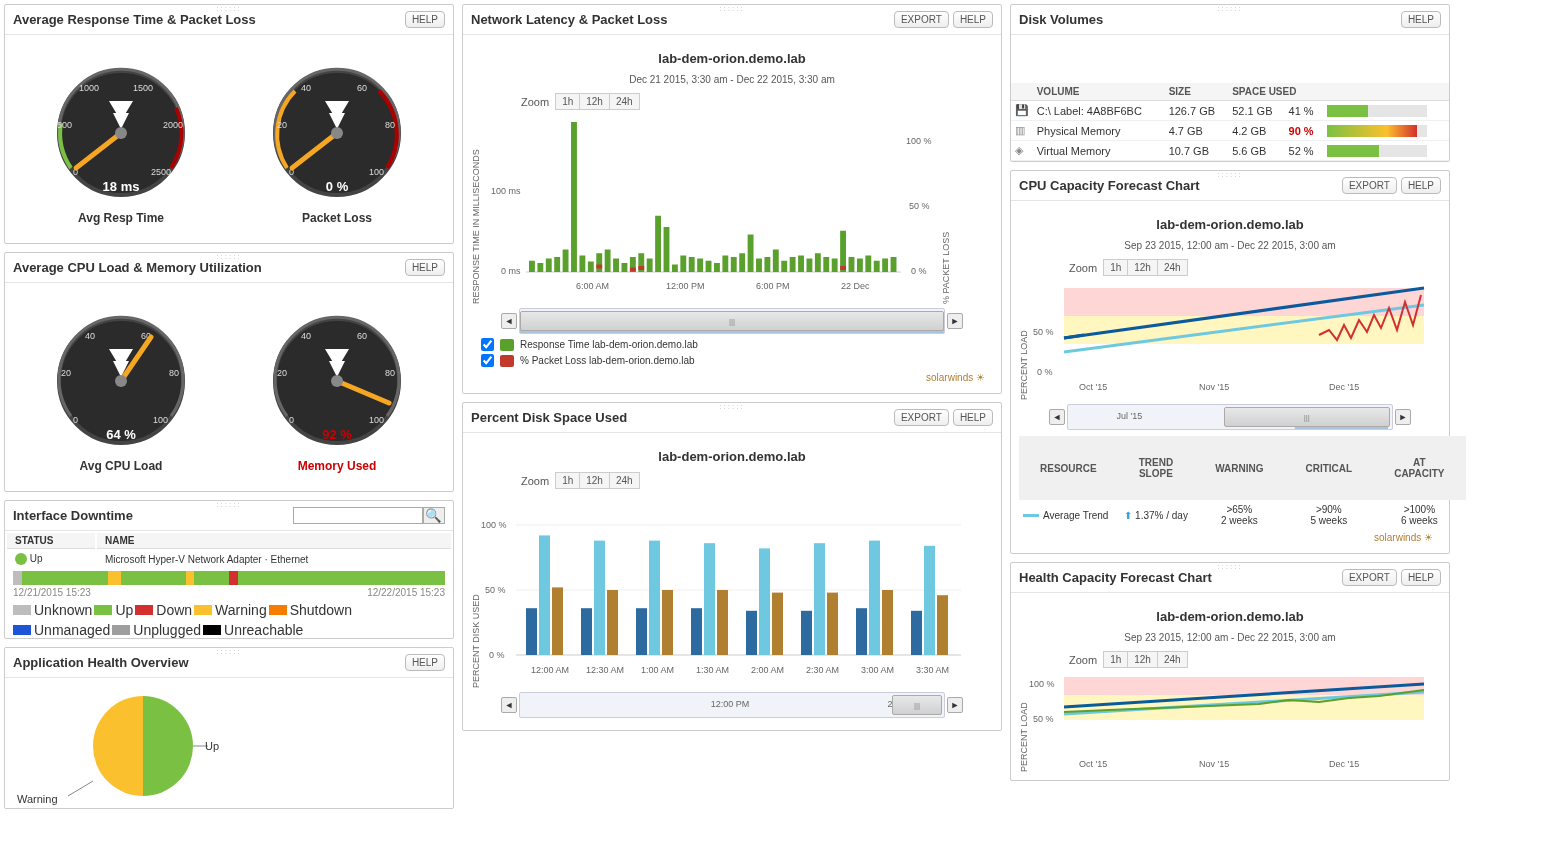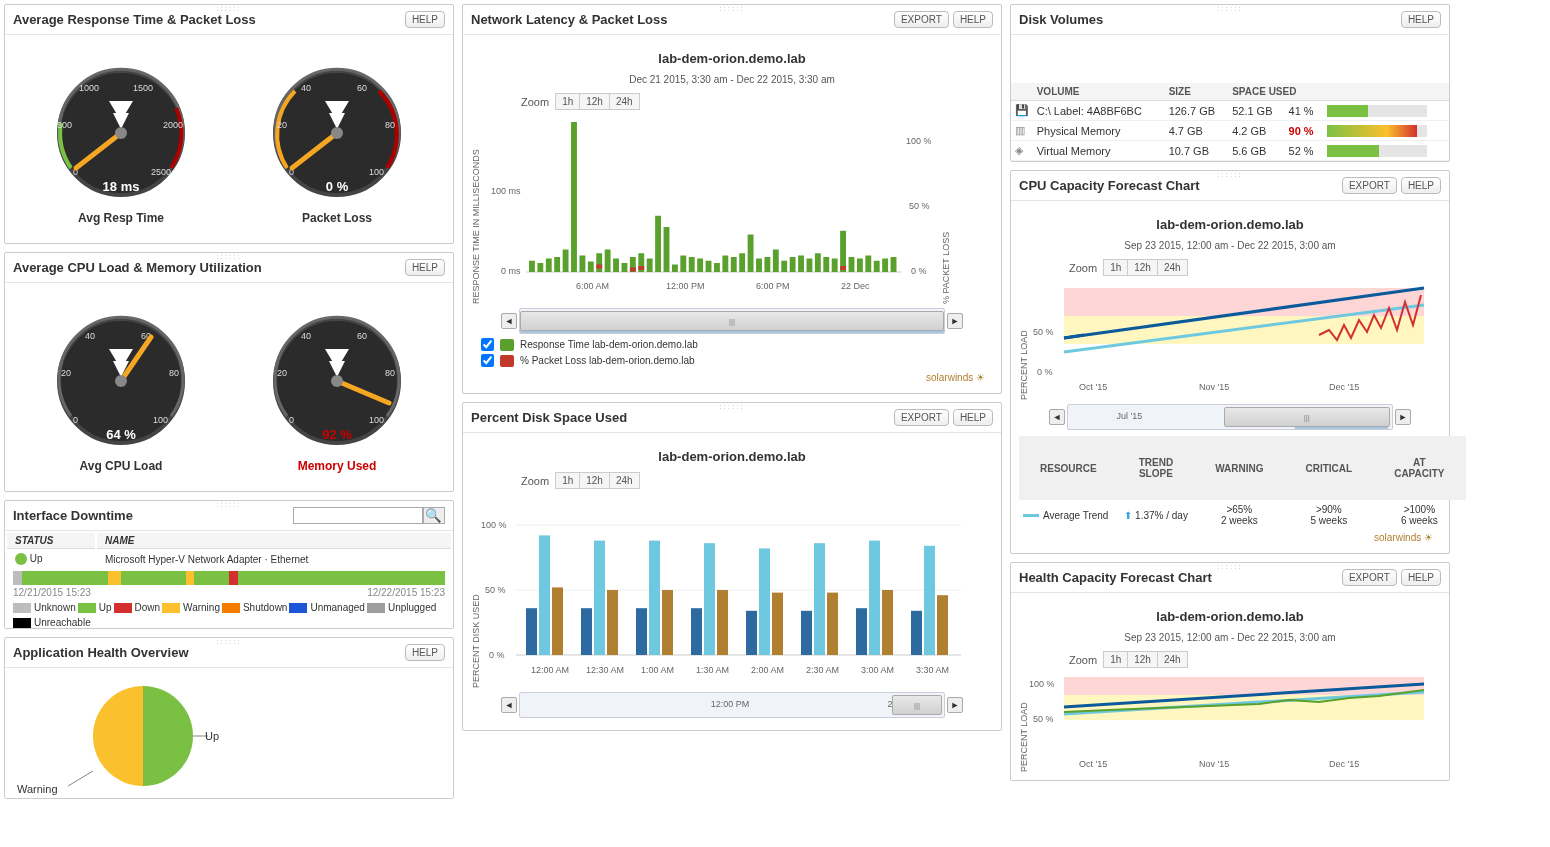--- a/index.html
+++ b/index.html
@@ -34,26 +34,26 @@
 .scroll-handle { position:absolute; top:2px; bottom:2px; background:linear-gradient(#e8e8e8,#d0d0d0); border:1px solid #aaa; border-radius:2px; display:flex; align-items:center; justify-content:center; font-size:8px; color:#888;}
 .legend-item { display:flex; align-items:center; gap:6px; margin:3px 0 3px 10px; font-size:10px;}
 .legend-swatch { width:14px; height:12px; border-radius:2px;}
 .footer-brand { text-align:right; font-size:10px; color:#b08030; padding:2px 8px;}
 .footer-brand::after{content:" ☀";}
 table.vol { width:100%; border-collapse: collapse; font-size:11px;margin-top:48px;}
 table.vol th { text-align:left; font-size:10px; color:#555; padding:3px 4px; background:#f5f5f5; border-bottom:1px solid #ddd;}
 table.vol td { padding:3px 4px; border-bottom:1px solid #f0f0f0;}
 .bar-outer { background:#e5e5e5; height:12px; width:100px; position:relative;}
 .iface-table { font-size:10px; width:100%;}
-.iface-table th{ text-align:left; background:#f5f5f5; padding:2px 8px; border-bottom:1px solid #ddd;font-style:italic;}
+.iface-table th{ text-align:left; background:#f5f5f5; padding:2px 8px; border-bottom:1px solid #ddd;}
 .iface-table td{ padding:2px 8px;}
 .status-dot{ width:12px; height:12px; border-radius:50%; display:inline-block; vertical-align:middle;}
 .timeline-bar { height:14px; display:flex; margin:2px 0;}
 .timeline-seg { height:100%;}
-.legend-row { display:flex; flex-wrap:wrap; gap:4px 2px; margin-top:4px; font-size:10px;}
+.legend-row { display:flex; flex-wrap:wrap; gap:4px 2px; margin-top:4px; font-size:14px;}
 .legend-chip { display:flex; align-items:center; gap:3px;}
 .chip-sw{ width:18px; height:10px;}
 .search-box { display:flex;}
 .search-box input{ width:130px; border:1px solid #aaa; font-size:11px; padding:1px 3px;}
 .search-box button{ width:22px; border:1px solid #aaa; background:#eee; cursor:pointer;}
 .forecast-table{ width:100%; font-size:10px; border-collapse:collapse; margin-top:6px;}
 .forecast-table th{ background:#f0f0f0; padding:21px; color:#555; text-align:center;}
 .forecast-table td{ padding:4px; text-align:center;}
 .cell-warn{ background:#ffec80;}
 .cell-crit{ background:#ffc0c0;}

